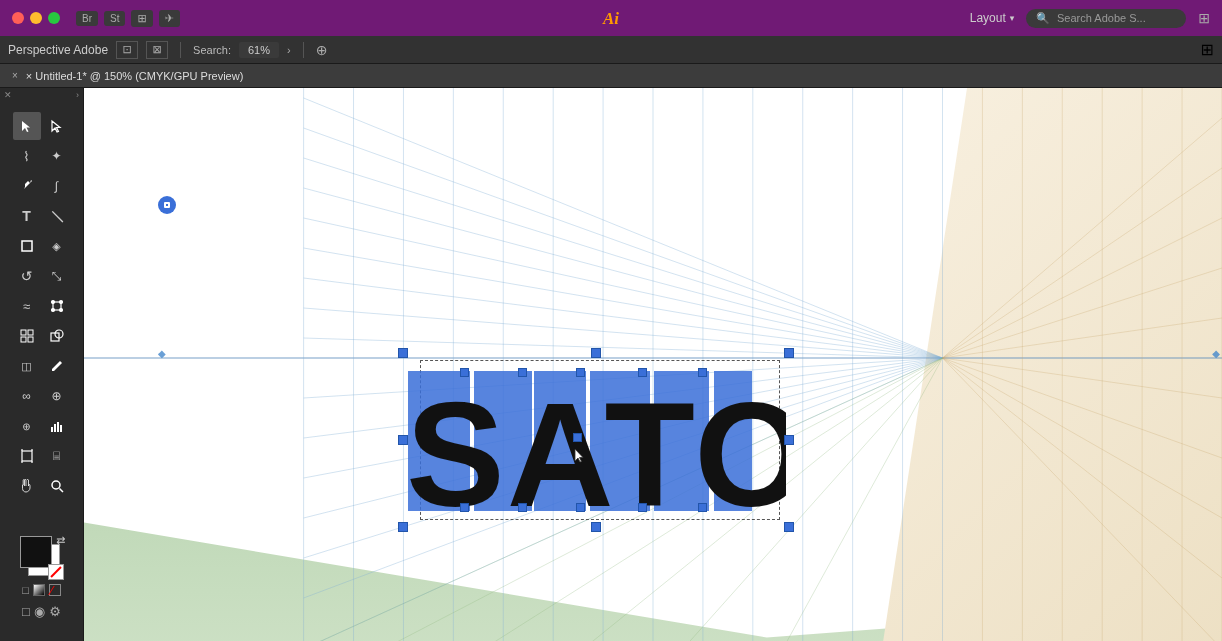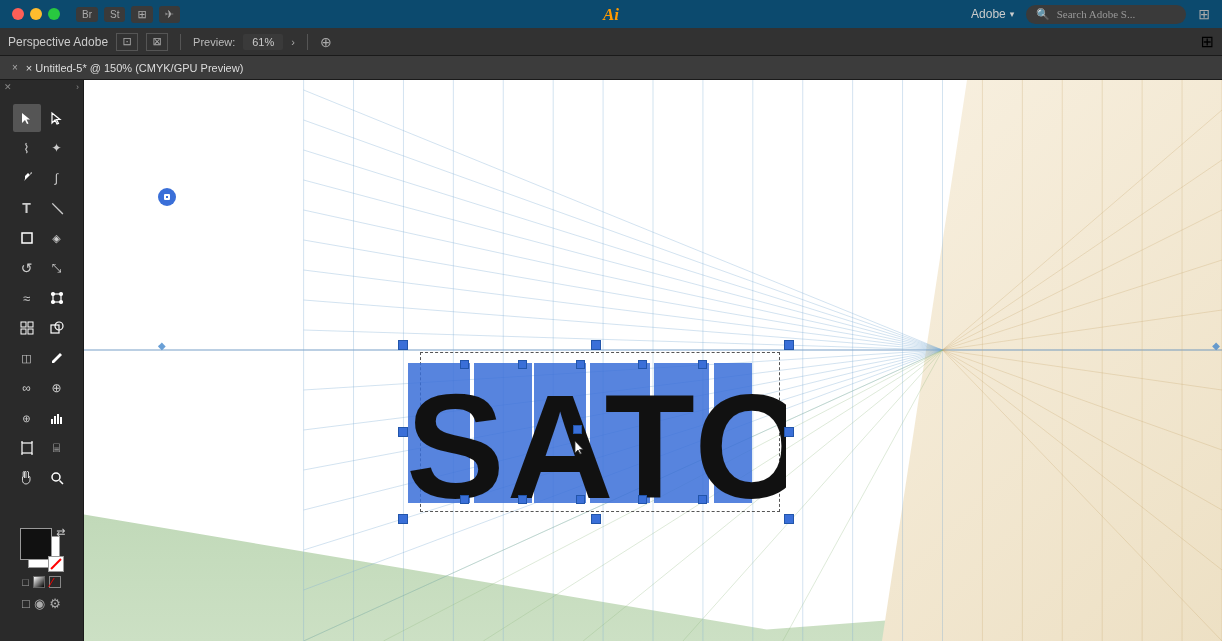--- a/index.html
+++ b/index.html
@@ -2,24 +2,24 @@
 <html><head>
   <meta charset="utf-8">
   <style>
     * { margin: 0; padding: 0; box-sizing: border-box; }
     body { width: 1222px; height: 641px; overflow: hidden; background: #1e1e1e; font-family: -apple-system, BlinkMacSystemFont, "Helvetica Neue", Arial, sans-serif; }
 
     
     #titlebar {
       width: 100%;
       height: 28px;
-      background: #0c4a6e;
-      display: flex;
-      align-items: center;
-      padding: 10px 12px;
+      background: #701a75;
+      display: flex;
+      align-items: center;
+      padding: 18px 12px;
       position: relative;
     }
     .traffic-lights { display: flex; gap: 6px; align-items: center; }
     .traffic-light { width: 12px; height: 12px; border-radius: 50%; }
     .tl-close { background: #ff5f57; }
     .tl-minimize { background: #febc2e; }
     .tl-maximize { background: #28c840; }
     .ai-logo {
       position: absolute;
       left: 50%;
@@ -44,21 +44,20 @@
       gap: 4px;
       cursor: pointer;
     }
     .search-area {
       background: #3a3a3a;
       border-radius: 10px;
       padding: 3px 10px;
       color: #999;
       font-size: 11px;
       width: 160px;
-      font-family: Liberation Serif, serif;
     }
     .ext-apps {
       display: flex;
       gap: 8px;
       align-items: center;
     }
     .ext-app-btn {
       background: #3a3a3a;
       color: #aaa;
       font-size: 10px;
@@ -269,47 +268,47 @@
     <div class="ext-app-btn" style="font-size:11px;">⊞</div>
     <div class="ext-app-btn" style="font-size:11px;">✈</div>
   </div>
 
   <div class="ai-logo">
     <span style="color:#ff9a00; font-style:italic; font-weight:bold; font-size:17px;">Ai</span>
   </div>
 
   <div class="titlebar-right">
     <div class="layout-btn">
-      <span>Adobe</span>
+      <span>Layout</span>
       <span style="font-size:9px;">▾</span>
     </div>
     <div class="search-area">
       <span style="margin-right:4px;">🔍</span>
       <span>Search Adobe S...</span>
     </div>
     <div style="color:#aaa; font-size:14px;">⊞</div>
   </div>
 </div>
 
 <div id="toolbar">
   <span style="color:#ccc; font-size:12px;">Perspective Adobe</span>
   <div class="toolbar-icon-btn" style="font-size:11px; color:#aaa; border:1px solid #555; width:22px; height:18px;">⊡</div>
   <div class="toolbar-icon-btn" style="font-size:11px; color:#aaa; border:1px solid #555; width:22px; height:18px;">⊠</div>
   <div class="toolbar-separator"></div>
-  <span class="opacity-label">Preview:</span>
+  <span class="opacity-label">Search:</span>
   <div class="opacity-value">61%</div>
   <div class="expand-btn">›</div>
   <div class="toolbar-separator"></div>
   <div class="target-icon">⊕</div>
   <div style="margin-left:auto;">⊞</div>
 </div>
 
 <div id="doctab">
   <span class="tab-close">×</span>
-  <span class="tab-title">× Untitled-5* @ 150% (CMYK/GPU Preview)</span>
+  <span class="tab-title">× Untitled-1* @ 150% (CMYK/GPU Preview)</span>
 </div>
 
 <div id="main">
 
   <div id="toolbox">
     <div style="position:absolute; top:2px; left:4px; color:#888; font-size:9px; cursor:pointer;">✕</div>
     <div style="position:absolute; top:2px; right:4px; color:#888; font-size:9px; cursor:pointer;">›</div>
 
     <div style="margin-top:18px;">
 

